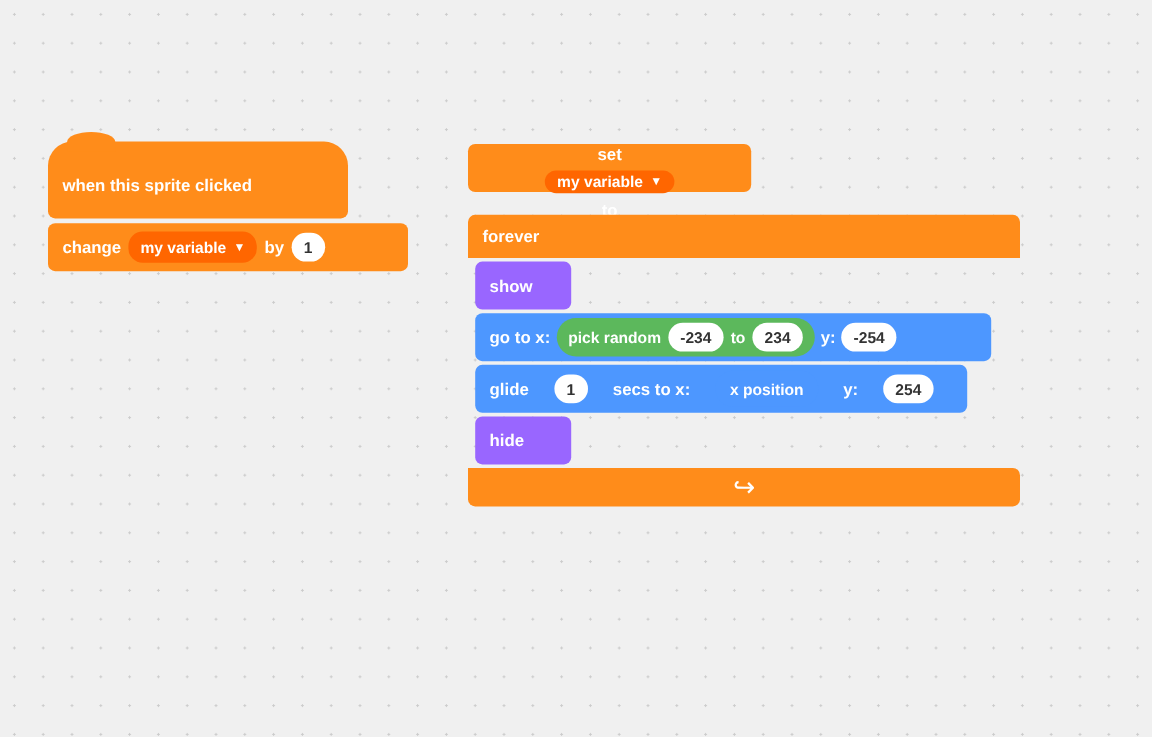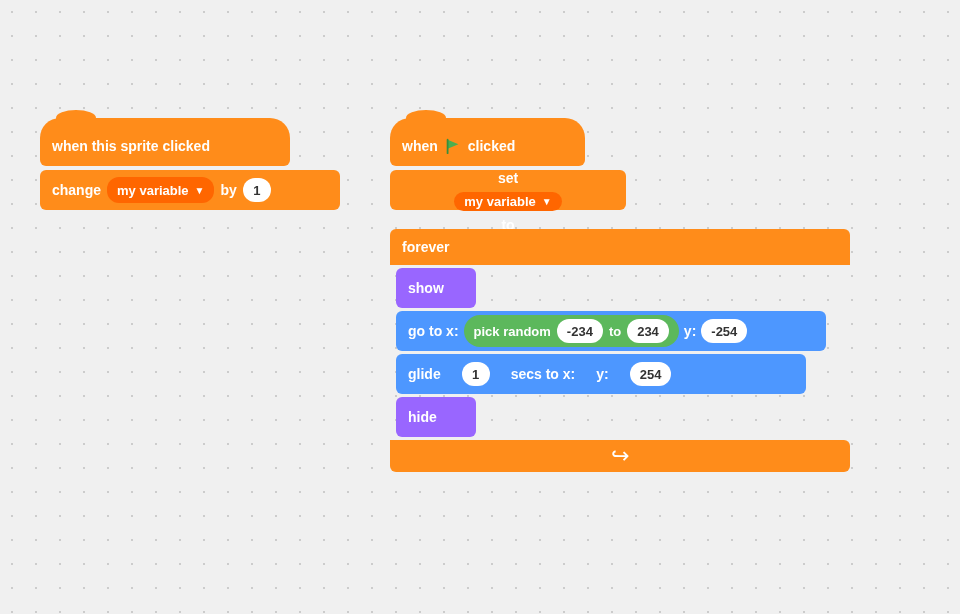--- a/index.html
+++ b/index.html
@@ -33,21 +33,21 @@
       font-weight: 600;
       color: white;
       position: relative;
       white-space: nowrap;
     }
 
     
     .block-hat {
       border-radius: 20px 20px 6px 6px;
       padding-top: 8px;
-      height: 48px;
+      height: 64px;
     }
     .block-hat::before {
       content: '';
       position: absolute;
       top: -8px;
       left: 16px;
       width: 40px;
       height: 16px;
       border-radius: 50% 50% 0 0;
       background: inherit;
@@ -196,31 +196,20 @@
       <span>my variable</span>
       <span class="arrow">▼</span>
     </span>
     <span>by</span>
     <span class="value-pill">1</span>
   </div>
 </div>
 
 <div class="block-group" style="left: 390px; top: 118px;">
 
-  <div class="block block-hat color-orange" style="width: 195px; position: relative;">
-    <span>when</span>
-
-    <span class="flag-icon">
-      <svg viewBox="0 0 20 20" fill="none">
-        <polygon points="4,3 16,8 4,13" fill="#4caf50"></polygon>
-        <line x1="4" y1="3" x2="4" y2="18" stroke="#388e3c" stroke-width="2" stroke-linecap="round"></line>
-      </svg>
-    </span>
-    <span>clicked</span>
-  </div>
 
   <div class="block color-orange" style="width: 236px; margin-top: 2px; flex-direction: column;">
     <span>set</span>
     <span class="dropdown-pill">
       <span>my variable</span>
       <span class="arrow">▼</span>
     </span>
     <span>to</span>
     <span class="value-pill">0</span>
   </div>
@@ -250,20 +239,23 @@
           </span>
           <span>y:</span>
           <span class="value-pill">-254</span>
         </div>
 
         <div class="block color-blue" style="width: 410px; gap: 21px;">
           <span>glide</span>
           <span class="value-pill">1</span>
           <span>secs to x:</span>
 
+          <span class="x-position-block">
+            <span>x position</span>
+          </span>
           <span>y:</span>
           <span class="value-pill">254</span>
         </div>
 
         <div class="block color-purple" style="width: 80px;">
           <span>hide</span>
         </div>
 
       </div>
     </div>

